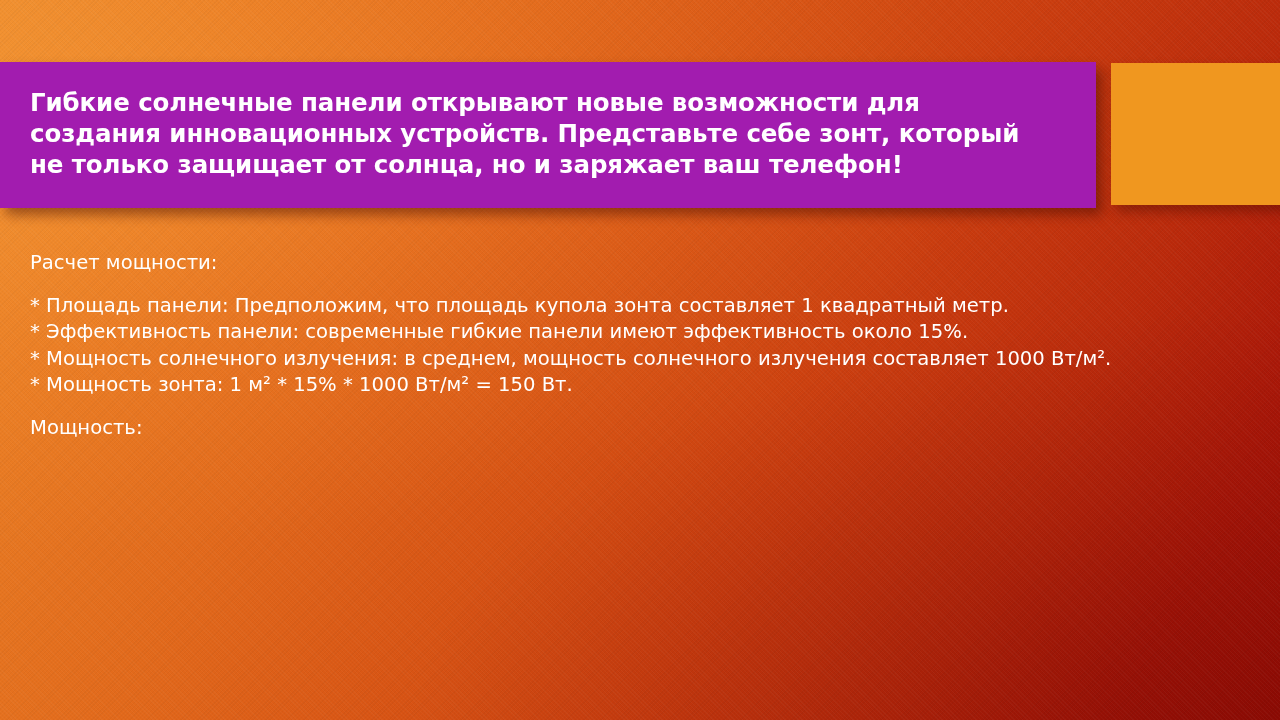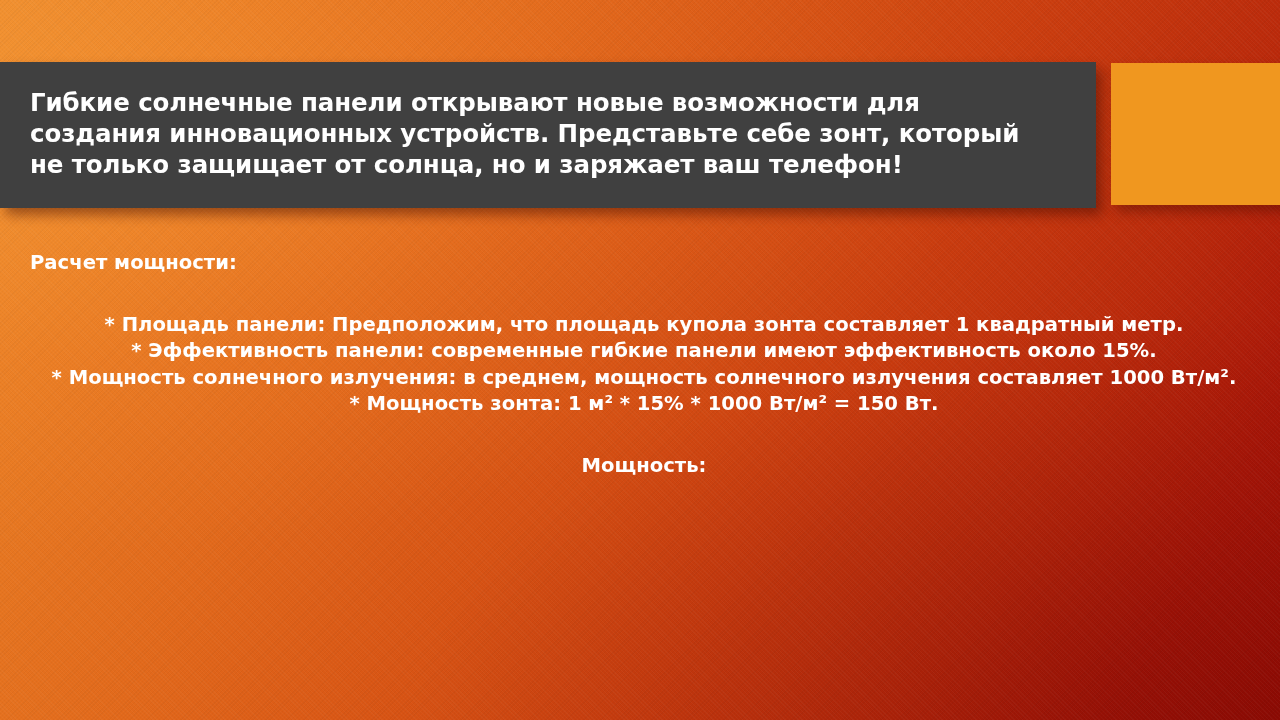--- a/index.html
+++ b/index.html
@@ -62,21 +62,21 @@
         rgba(0,0,0,0.000) 3px);
   }
 
   
   #title-box {
     position: absolute;
     left: 0;
     top: 62px;
     width: 1096px;
     height: 146px;
-    background: #404040;
+    background: #a21caf;
     box-shadow: 6px 7px 11px rgba(60,8,2,0.45);
   }
   #title-text {
     position: absolute;
     left: 30px;
     top: 25px;
     width: 1010px;
     color: #ffffff;
     font-size: 24.5px;
     font-weight: bold;
@@ -98,29 +98,27 @@
 
   
   #body-content {
     position: absolute;
     left: 30px;
     top: 250px;
     width: 1228px;
     color: #ffffff;
     font-size: 19.6px;
     line-height: 26.5px;
-    font-weight: bold;
   }
   .para {
     margin: 0;
     white-space: pre-line;
   }
   .para + .para {
-    margin-top: 35px;
-    text-align: center;
+    margin-top: 16px;
   }
   .heading-para {
     margin-bottom: 14px;
   }
 </style>
 </head>
 <body>
 
 <div id="slide">
 

